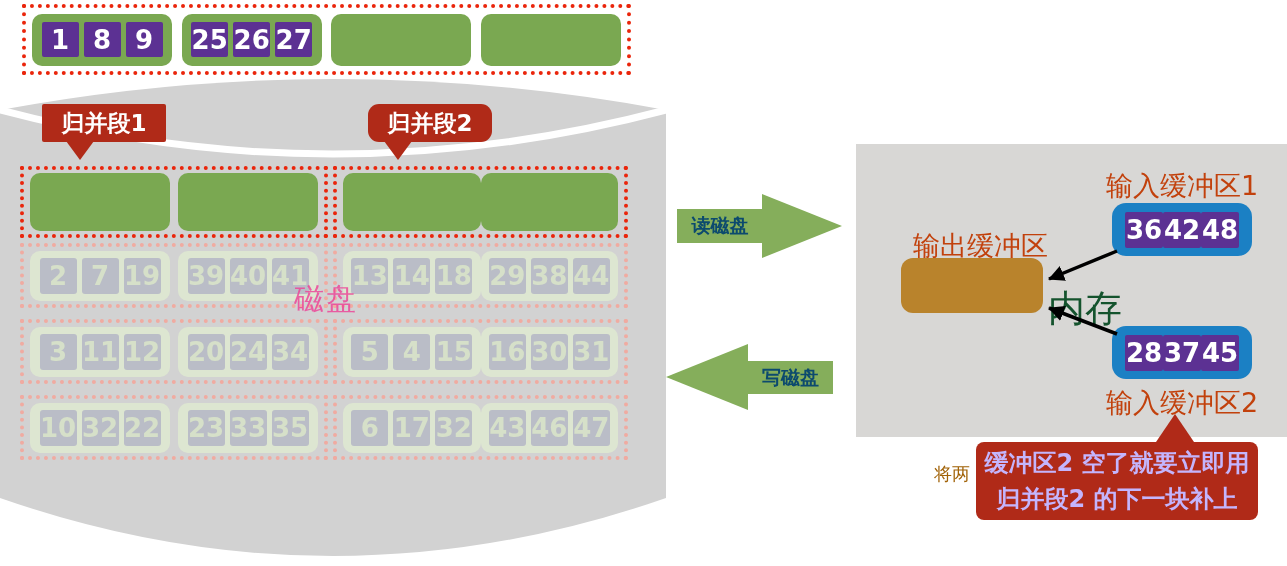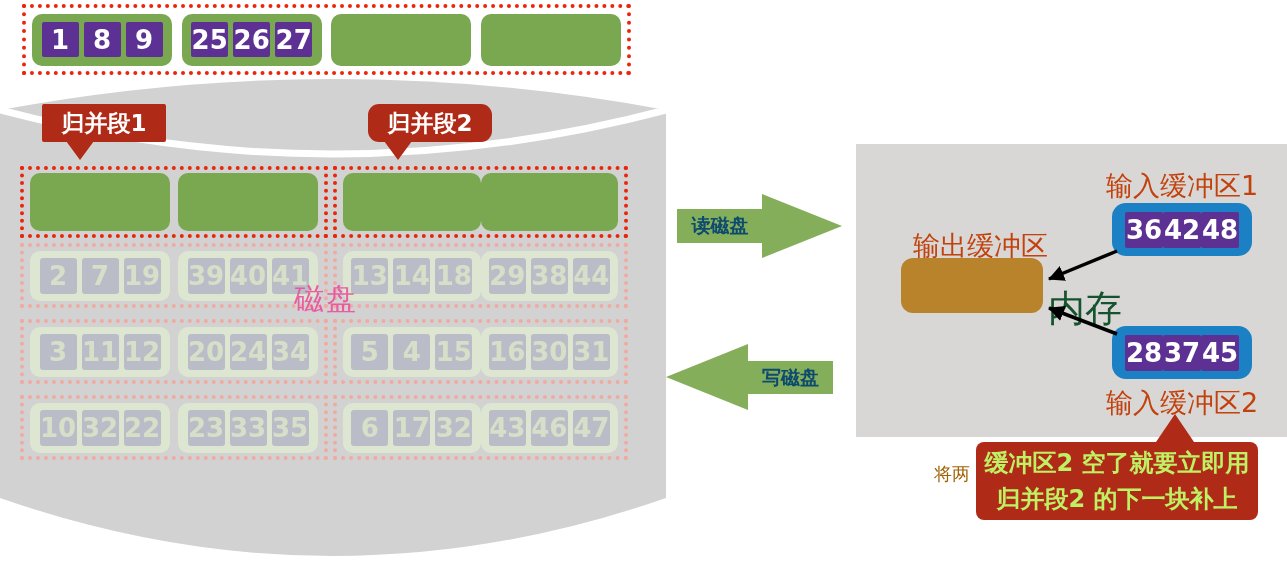--- a/index.html
+++ b/index.html
@@ -69,21 +69,21 @@
   .input-buffer { position: absolute; left: 256px; width: 140px; height: 53px; background: #1b80c4; border-radius: 14px;
                   display: flex; align-items: center; justify-content: center; }
   .ib1 { top: 59px; } .ib2 { top: 182px; }
   .input-buffer .tile { width: 38px; height: 36px; }
 
   
   .clipped-text { position: absolute; left: 934px; top: 462px; font-size: 18px; font-weight: normal; color: #a16207; z-index: 3; }
   .callout-tri { position: absolute; left: 1156px; top: 414px; width: 0; height: 0; border-left: 19px solid transparent;
                  border-right: 19px solid transparent; border-bottom: 28px solid #b02a18; z-index: 4; }
   .callout { position: absolute; left: 976px; top: 442px; width: 282px; height: 78px; background: #b02a18;
-             border-radius: 8px; color: #bef264; font-size: 24px; font-weight: bold; text-align: center;
+             border-radius: 8px; color: #c4b5fd; font-size: 24px; font-weight: bold; text-align: center;
              line-height: 36px; padding-top: 3px; z-index: 4; }
 </style>
 </head>
 <body>
 
 <div class="stage">
 
   <svg class="disk-svg" viewBox="0 0 1287 566">
     <path d="M0,110 Q333,48 666,110 L666,498 Q333,614 0,498 Z" fill="#d2d2d2"></path>
     <path d="M0,110 Q333,198 666,110" fill="none" stroke="#ffffff" stroke-width="7"></path>

